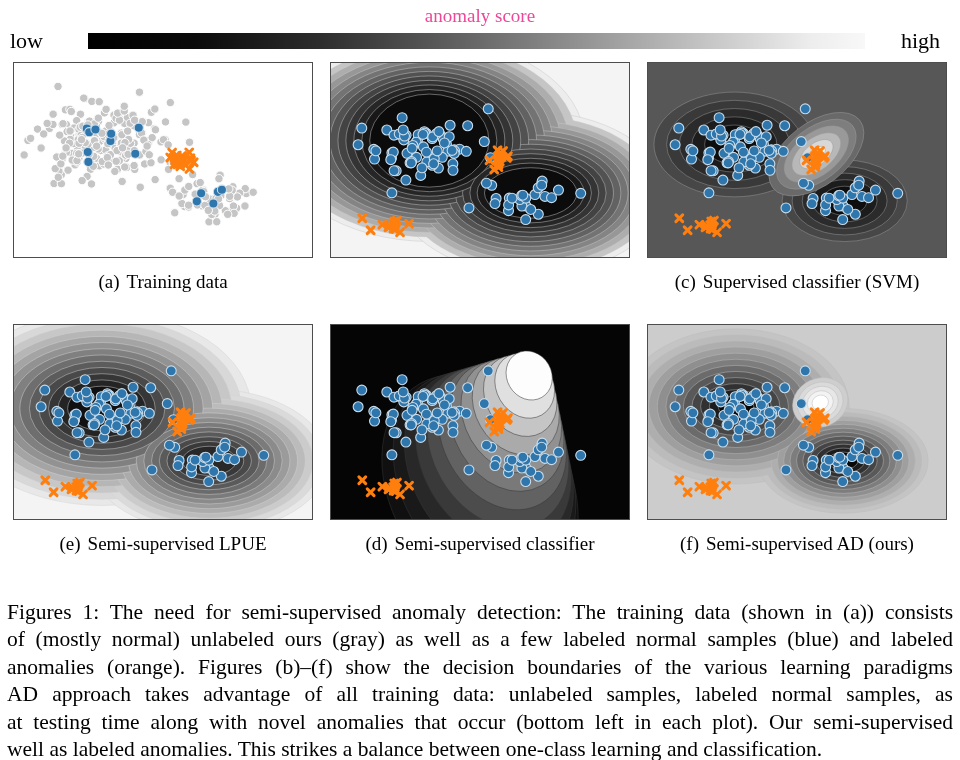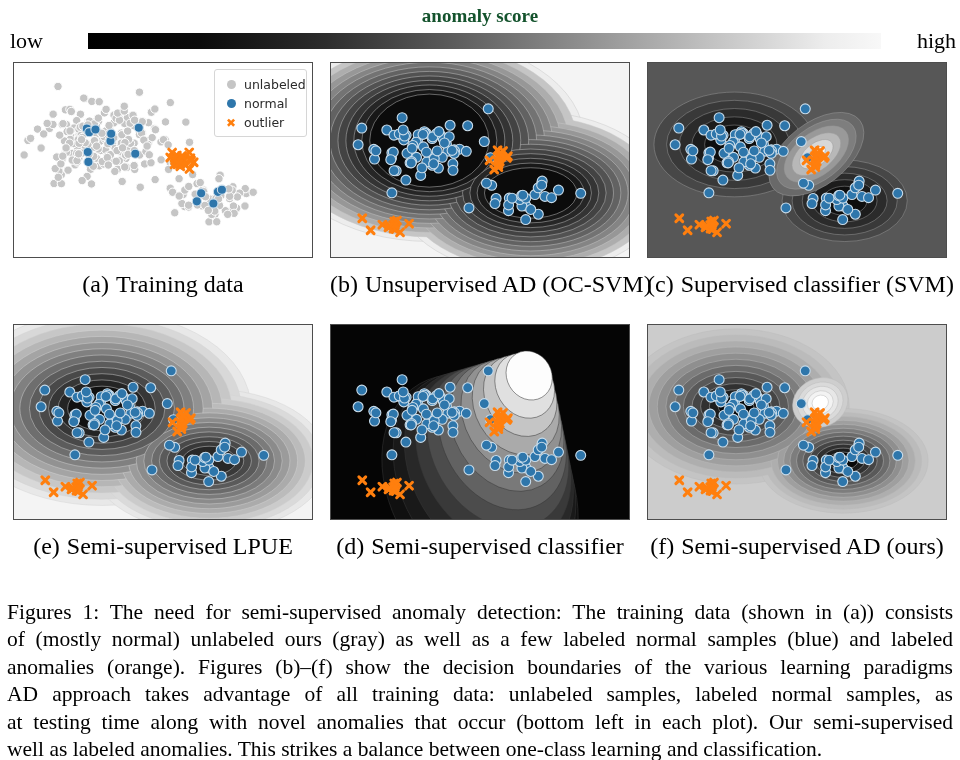--- a/index.html
+++ b/index.html
@@ -1,33 +1,33 @@
 <!DOCTYPE html>
 <html><head>
 <meta charset="utf-8">
 <style>
   html,body{margin:0;padding:0;background:#ffffff;}
   body{width:960px;font-family:"Liberation Serif",serif;color:#111;}
   .page{width:960px;height:760px;position:relative;overflow:hidden;background:#fff;}
 
   
   .cb-wrap{padding-top:5px;}
-  .cb-title{text-align:center;font-size:19px;line-height:21px;color:#14532d;font-weight:bold;}
-  .cb-row{display:flex;align-items:center;padding:2px 4px 0 10px;gap:28px;}
+  .cb-title{text-align:center;font-size:19px;line-height:21px;color:#ec4899;}
+  .cb-row{display:flex;align-items:center;padding:2px 20px 0 10px;gap:28px;}
   .cb-label{font-size:22px;color:#000;white-space:nowrap;}
   .cb-low{width:44px;}
   .cb-bar{flex:1;height:16px;margin:0 8px 0 6px;}
   .cb-high{margin-left:0;text-align:center;}
 
   
   .grid{display:grid;grid-template-columns:repeat(3,300px);column-gap:17px;margin:8px 13px 0 13px;}
   figure{margin:0;}
   .plot{width:300px;height:196px;position:relative;border:1.5px solid #4d4d4d;box-sizing:border-box;background:#fff;}
   .plot svg{display:block;width:100%;height:100%;}
-  figcaption{margin-top:13px;height:53px;text-align:center;font-size:24px;color:#000;white-space:nowrap;}
+  figcaption{margin-top:13px;height:53px;text-align:center;font-size:19px;color:#000;white-space:nowrap;}
   figcaption .cap-title{margin-left:7px;}
 
   
   .legend{position:absolute;top:6px;right:5px;width:93px;background:#ffffff;border:1px solid #d6d6d6;border-radius:3px;padding:5px 4px 4px 8px;font-family:"DejaVu Sans",sans-serif;font-size:12.5px;color:#2b2b2b;box-sizing:border-box;}
   .legend-item{display:flex;align-items:center;height:19px;}
   .legend-marker{width:16px;display:inline-flex;justify-content:center;margin-right:5px;flex:none;}
   .dot{width:9px;height:9px;border-radius:50%;display:inline-block;}
   .lx{font-size:12px;font-weight:bold;line-height:10px;}
 
   
@@ -360,40 +360,20 @@
               <path d="M165.7 96.0L172.5 102.8M165.7 102.8L172.5 96.0" stroke="#ff7f0e" stroke-width="3.1" stroke-linecap="round" fill="none"></path>
               <path d="M164.0 100.9L170.8 107.7M164.0 107.7L170.8 100.9" stroke="#ff7f0e" stroke-width="3.1" stroke-linecap="round" fill="none"></path>
               <path d="M174.2 92.8L181.0 99.6M174.2 99.6L181.0 92.8" stroke="#ff7f0e" stroke-width="3.1" stroke-linecap="round" fill="none"></path>
               <path d="M164.8 97.1L171.6 103.9M164.8 103.9L171.6 97.1" stroke="#ff7f0e" stroke-width="3.1" stroke-linecap="round" fill="none"></path>
               <path d="M166.7 95.4L173.5 102.2M166.7 102.2L173.5 95.4" stroke="#ff7f0e" stroke-width="3.1" stroke-linecap="round" fill="none"></path>
               <path d="M165.8 90.5L172.6 97.3M165.8 97.3L172.6 90.5" stroke="#ff7f0e" stroke-width="3.1" stroke-linecap="round" fill="none"></path>
               <path d="M173.0 86.9L179.8 93.7M173.0 93.7L179.8 86.9" stroke="#ff7f0e" stroke-width="3.1" stroke-linecap="round" fill="none"></path>
               <path d="M162.1 98.3L168.9 105.1M162.1 105.1L168.9 98.3" stroke="#ff7f0e" stroke-width="3.1" stroke-linecap="round" fill="none"></path>
             </g>
           </svg>
-        <div class="legend">
-          <div class="legend-item">
-            <span class="legend-marker">
-                <span class="dot" style="background: rgb(197, 197, 197);"></span>
-              </span>
-            <span>unlabeled</span>
-          </div>
-          <div class="legend-item">
-            <span class="legend-marker">
-                <span class="dot" style="background: rgb(46, 118, 171);"></span>
-              </span>
-            <span>normal</span>
-          </div>
-          <div class="legend-item">
-            <span class="legend-marker">
-                <span class="lx" style="color: rgb(255, 127, 14);">✖</span>
-              </span>
-            <span>outlier</span>
-          </div>
-        </div>
       </div>
       <figcaption><span>(a)</span><span class="cap-title">Training data</span></figcaption>
     </figure>
 
     <figure>
       <div class="plot">
         <svg preserveAspectRatio="none" viewBox="0 0 300 196">
             <rect x="0" y="0" width="300" height="196" fill="#f4f4f4"></rect>
             <g>
               <ellipse cx="99.0" cy="78.4" rx="156.0" ry="101.9" fill="#ededed" stroke="#c9c9c9" stroke-width="0.6" stroke-opacity="0.8"></ellipse>
@@ -550,21 +530,20 @@
               <path d="M59.5 163.8L66.3 170.6M59.5 170.6L66.3 163.8" stroke="#ff7f0e" stroke-width="3.1" stroke-linecap="round" fill="none"></path>
               <path d="M60.3 156.7L67.1 163.5M60.3 163.5L67.1 156.7" stroke="#ff7f0e" stroke-width="3.1" stroke-linecap="round" fill="none"></path>
               <path d="M60.9 160.1L67.7 166.9M60.9 166.9L67.7 160.1" stroke="#ff7f0e" stroke-width="3.1" stroke-linecap="round" fill="none"></path>
               <path d="M54.5 162.5L61.3 169.3M54.5 169.3L61.3 162.5" stroke="#ff7f0e" stroke-width="3.1" stroke-linecap="round" fill="none"></path>
               <path d="M28.1 153.4L34.9 160.2M28.1 160.2L34.9 153.4" stroke="#ff7f0e" stroke-width="3.1" stroke-linecap="round" fill="none"></path>
               <path d="M36.5 165.6L43.3 172.4M36.5 172.4L43.3 165.6" stroke="#ff7f0e" stroke-width="3.1" stroke-linecap="round" fill="none"></path>
               <path d="M75.2 158.9L82.0 165.7M75.2 165.7L82.0 158.9" stroke="#ff7f0e" stroke-width="3.1" stroke-linecap="round" fill="none"></path>
             </g>
           </svg>
       </div>
-      <figcaption><span>(b)</span><span class="cap-title">Unsupervised AD (OC-SVM)</span></figcaption>
     </figure>
 
     <figure>
       <div class="plot">
         <svg preserveAspectRatio="none" viewBox="0 0 300 196">
             <rect x="0" y="0" width="300" height="196" fill="#575757"></rect>
             <g>
               <ellipse cx="87.0" cy="82.3" rx="81.0" ry="52.9" fill="#474747" stroke="#9b9b9b" stroke-width="0.6" stroke-opacity="0.8"></ellipse>
               <ellipse cx="198.0" cy="139.2" rx="63.0" ry="41.2" fill="#474747" stroke="#9b9b9b" stroke-width="0.6" stroke-opacity="0.8"></ellipse>
               <ellipse cx="87.0" cy="82.3" rx="68.3" ry="44.6" fill="#393939" stroke="#9b9b9b" stroke-width="0.6" stroke-opacity="0.8"></ellipse>

